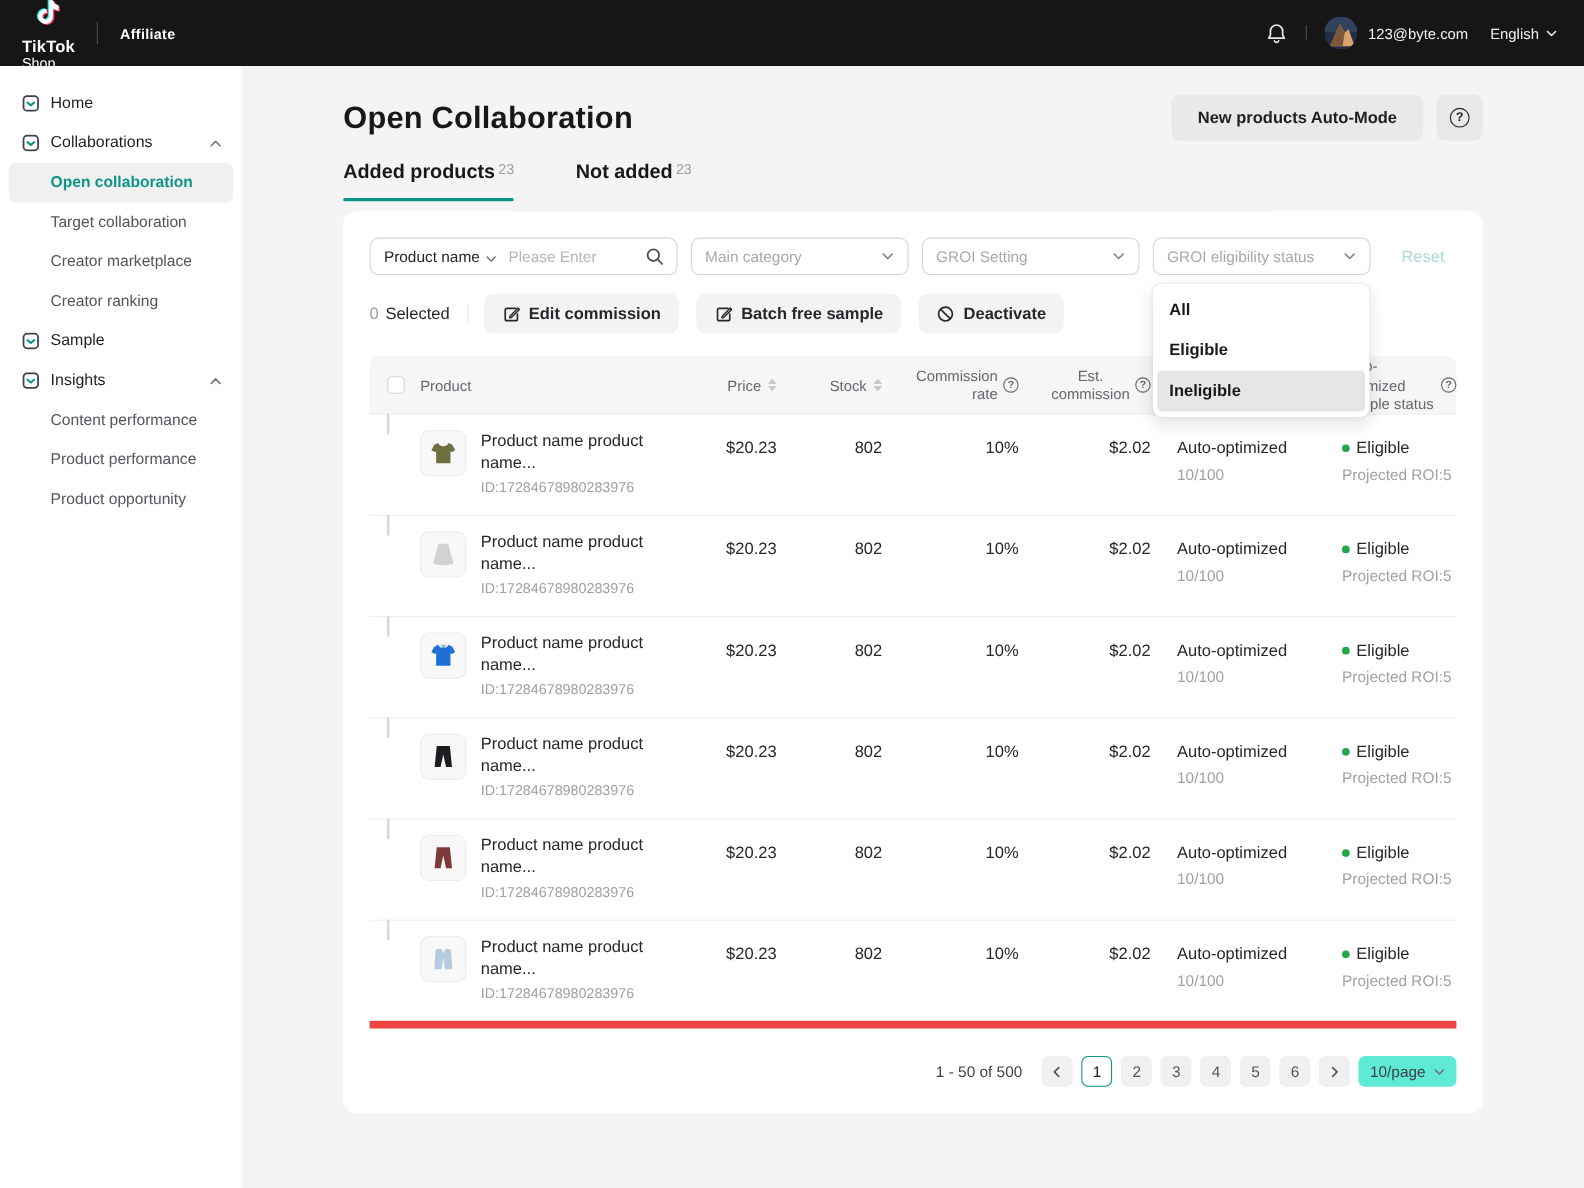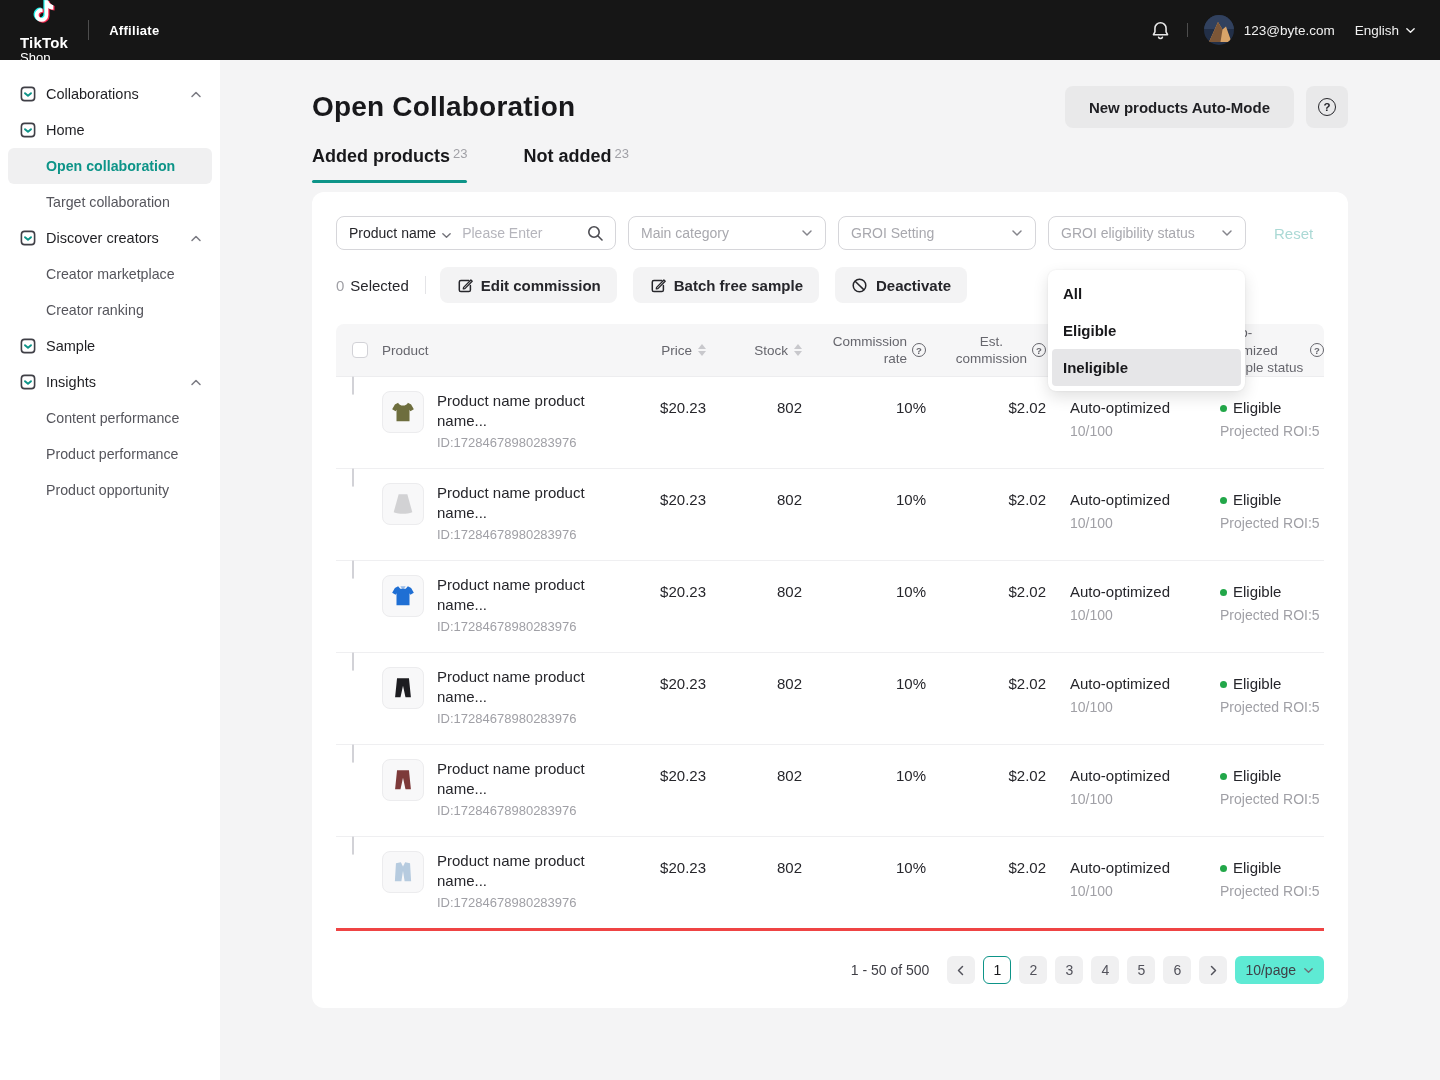--- a/index.html
+++ b/index.html
@@ -78,21 +78,21 @@
   .t-head { background:#f6f6f7; border-radius:8px 8px 0 0; height:52px; align-items:center; font-size:13.5px; color:#66666d; }
   .t-head > div { display:flex; align-items:center; }
   .cell-r { justify-content:flex-end; text-align:right; }
   .two-line { line-height:1.3; }
   .sort { display:flex; flex-direction:column; gap:2px; margin-left:6px; cursor:pointer; }
   .h-q { width:14px; height:14px; border:1.2px solid #66666d; border-radius:50%; font-size:9.5px; font-weight:700;
          color:#66666d; display:inline-flex; align-items:center; justify-content:center; margin-left:5px; flex:none; cursor:pointer; }
   .cb { width:16px; height:16px; border:1.5px solid #d2d2d7; border-radius:4px; background:#fff; margin-left:16px; cursor:pointer; }
   .t-row { height:92px; border-top:1px solid #efeff1; align-items:start; }
   .t-body .t-row:first-child { border-top:1px solid #ededef; }
-  .t-body { border-bottom:3px solid #ef4444; }
+  .t-body { border-bottom:7px solid #ef4444; }
   .t-row .cb { margin-top:22px; }
   .prod-cell { display:flex; gap:13px; padding-top:14px; }
   .thumb { width:42px; height:42px; border:1px solid #ececee; border-radius:8px; background:#f8f8f9;
            display:flex; align-items:center; justify-content:center; flex:none; }
   .p-name { font-size:15px; color:#26262b; line-height:1.35; max-width:148px; }
   .p-id { font-size:13px; color:#a0a0a6; margin-top:3px; }
   .val { padding-top:22px; font-size:15px; color:#26262b; display:flex; justify-content:flex-end; }
   .setting-cell { padding:22px 0 0 24px; font-size:15px; color:#26262b; }
   .sub { font-size:14px; color:#a0a0a6; margin-top:7px; }
   .status-cell { padding-top:22px; font-size:15px; color:#26262b; }
@@ -102,21 +102,21 @@
   .pagination { margin-top:25px; display:flex; align-items:center; justify-content:flex-end; gap:8px; }
   .pg-range { font-size:14px; color:#3f3f46; margin-right:10px; }
   .pg-btn { min-width:28px; height:28px; border-radius:6px; background:#f0f0f1; border:none; font-family:inherit;
             font-size:14px; color:#52525b; display:flex; align-items:center; justify-content:center; cursor:pointer; }
   .pg-btn.active { background:#fff; border:1px solid #0d9488; color:#18181b; }
   .pg-size { height:28px; padding:0 10px; border-radius:6px; background:#5eead4; border:none; font-family:inherit;
              font-size:14px; color:#3f3f46; display:flex; align-items:center; gap:7px; cursor:pointer; }
   .pg-size .chev { color:#6e6e75; display:flex; }
 
   
-  .dd-panel { position:absolute; left:736px; top:78px; width:197px; background:#fff; border-radius:8px; padding:5px 4px;
+  .dd-panel { position:absolute; left:736px; top:66px; width:197px; background:#fff; border-radius:8px; padding:5px 4px;
               box-shadow:0 6px 16px rgba(0,0,0,.12), 0 0 2px rgba(0,0,0,.08); z-index:30; }
   .dd-option { height:37px; display:flex; align-items:center; padding:0 11px; font-size:15px; font-weight:600;
                color:#18181b; border-radius:4px; cursor:pointer; }
   .dd-option.highlighted { background:#e6e6e8; }
 
   .hidden-defs { position:absolute; width:0; height:0; overflow:hidden; }
 </style>
 </head>
 <body>
 
@@ -217,54 +217,41 @@
   </div>
 </header>
 
 <nav class="sidebar">
     <div class="nav-item">
     <span class="nav-ic">
       <svg width="16" height="16" viewBox="0 0 16 16">
           <use href="#g-navicon"></use>
         </svg>
     </span>
+    <span class="nav-label">Home</span>
+
+  </div>
+    <div class="nav-item">
+    <span class="nav-ic">
+      <svg width="16" height="16" viewBox="0 0 16 16">
+          <use href="#g-navicon"></use>
+        </svg>
+    </span>
     <span class="nav-label">Collaborations</span>
     <span class="chev">
       <svg width="12" height="11" viewBox="0 0 12 11">
           <use href="#g-chev-up"></use>
         </svg>
     </span>
   </div>
-    <div class="nav-item">
-    <span class="nav-ic">
-      <svg width="16" height="16" viewBox="0 0 16 16">
-          <use href="#g-navicon"></use>
-        </svg>
-    </span>
-    <span class="nav-label">Home</span>
-
-  </div>
     <div class="nav-sub active">
     <span class="nav-label">Open collaboration</span>
   </div>
     <div class="nav-sub">
     <span class="nav-label">Target collaboration</span>
-  </div>
-    <div class="nav-item">
-    <span class="nav-ic">
-      <svg width="16" height="16" viewBox="0 0 16 16">
-          <use href="#g-navicon"></use>
-        </svg>
-    </span>
-    <span class="nav-label">Discover creators</span>
-    <span class="chev">
-      <svg width="12" height="11" viewBox="0 0 12 11">
-          <use href="#g-chev-up"></use>
-        </svg>
-    </span>
   </div>
     <div class="nav-sub">
     <span class="nav-label">Creator marketplace</span>
   </div>
     <div class="nav-sub">
     <span class="nav-label">Creator ranking</span>
   </div>
     <div class="nav-item">
     <span class="nav-ic">
       <svg width="16" height="16" viewBox="0 0 16 16">

